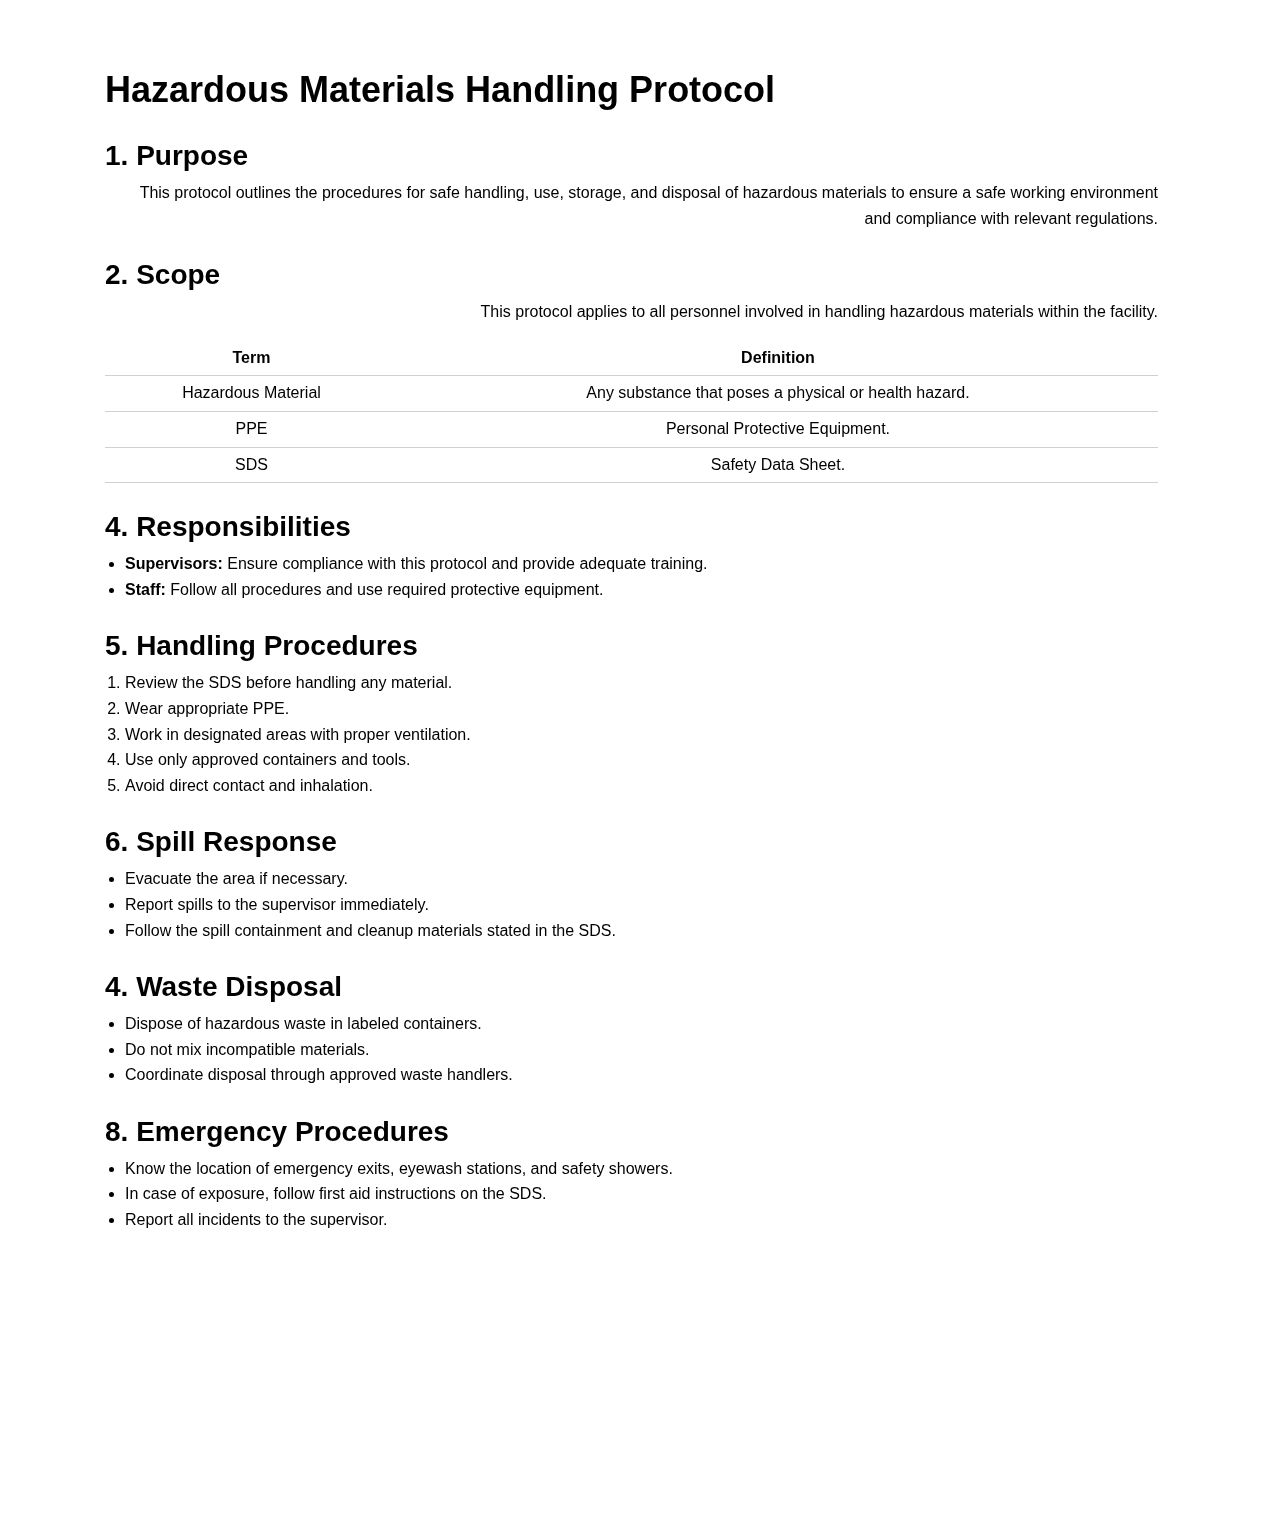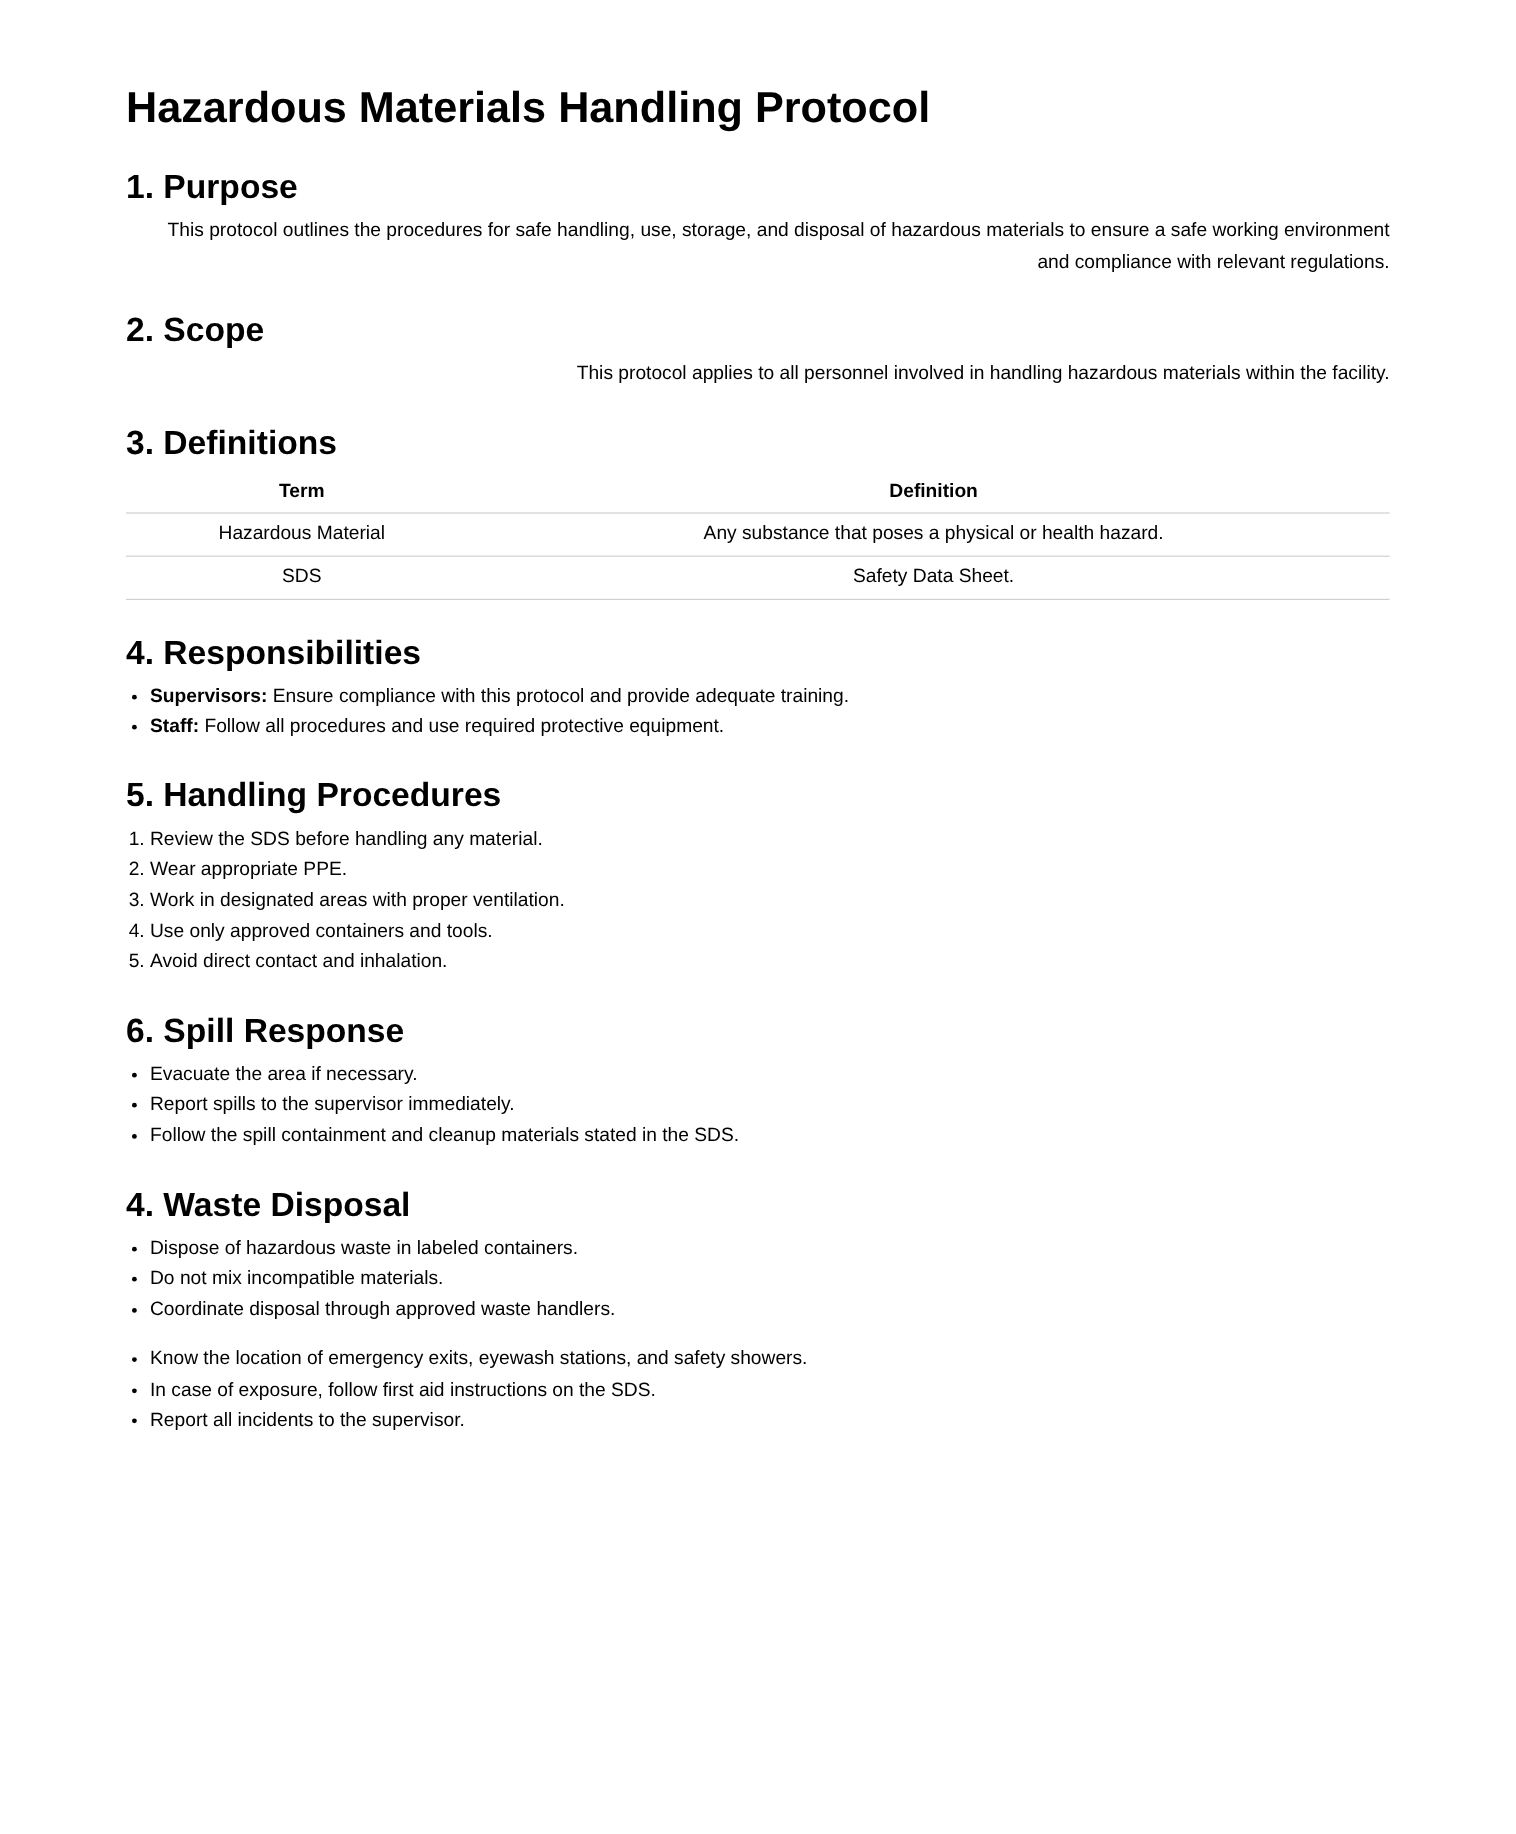--- a/index.html
+++ b/index.html
@@ -76,32 +76,35 @@
     <h2>1. Purpose</h2>
     <p>This protocol outlines the procedures for safe handling, use, storage, and disposal of hazardous materials to ensure a safe working environment and compliance with relevant regulations.</p>
   </section>
 
   <section>
     <h2>2. Scope</h2>
     <p>This protocol applies to all personnel involved in handling hazardous materials within the facility.</p>
   </section>
 
   <section>
-    <h2>3. Definitions</h2>
     <table>
       <thead>
         <tr>
           <th class="col-term">Term</th>
           <th>Definition</th>
         </tr>
       </thead>
       <tbody>
         <tr>
           <td class="col-term">Hazardous Material</td>
           <td>Any substance that poses a physical or health hazard.</td>
+        </tr>
+        <tr>
+          <td class="col-term">PPE</td>
+          <td>Personal Protective Equipment.</td>
         </tr>
         <tr>
           <td class="col-term">SDS</td>
           <td>Safety Data Sheet.</td>
         </tr>
       </tbody>
     </table>
   </section>
 
   <section>
@@ -135,19 +138,20 @@
   <section>
     <h2>4. Waste Disposal</h2>
     <ul>
       <li>Dispose of hazardous waste in labeled containers.</li>
       <li>Do not mix incompatible materials.</li>
       <li>Coordinate disposal through approved waste handlers.</li>
     </ul>
   </section>
 
   <section>
+    <h2>8. Emergency Procedures</h2>
     <ul>
       <li>Know the location of emergency exits, eyewash stations, and safety showers.</li>
       <li>In case of exposure, follow first aid instructions on the SDS.</li>
       <li>Report all incidents to the supervisor.</li>
     </ul>
   </section>
 </div>
 
 </body></html>

